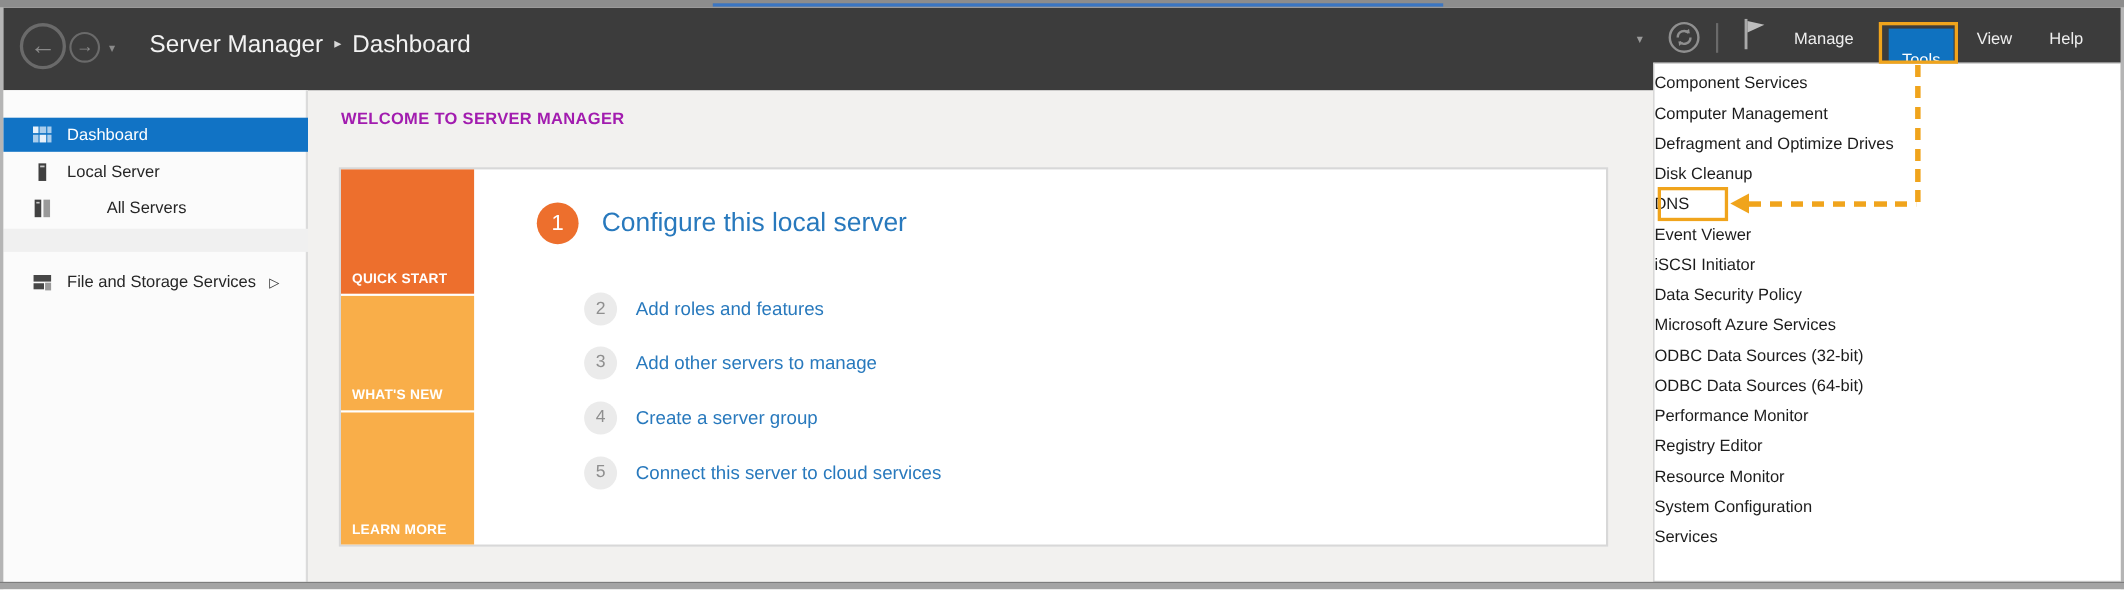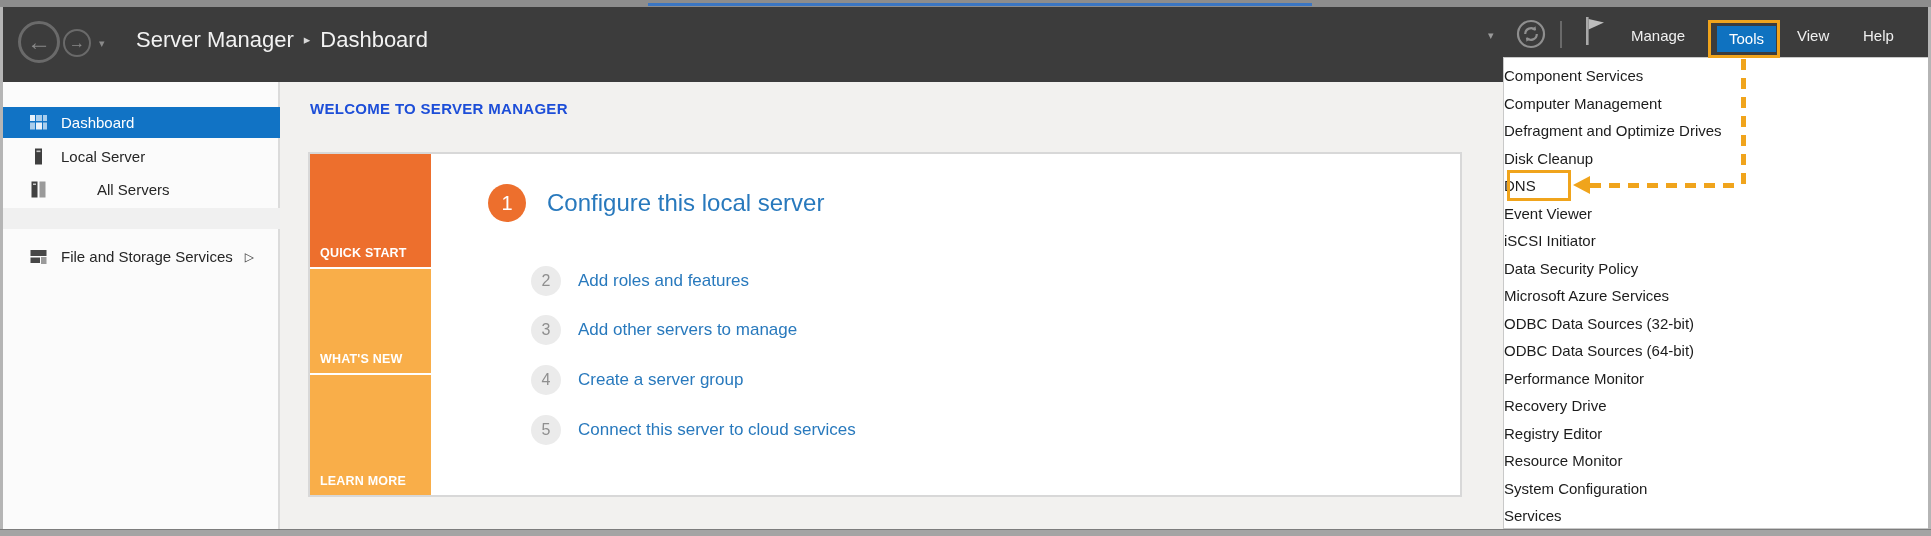--- a/index.html
+++ b/index.html
@@ -23,37 +23,37 @@
   .breadcrumb{left:133px;top:20px;color:#f2f2f2;font-size:22px;white-space:nowrap;}
   .crumb-sep{font-size:13px;color:#d8d8d8;margin:0 10px;vertical-align:3px;}
   .tb-caret{left:1485px;top:22px;color:#9a9a9a;font-size:11px;}
   .tb-refresh{left:1513px;top:12px;width:30px;height:30px;}
   .tb-divider{left:1557px;top:14px;width:2px;height:27px;background:#6a6a6a;}
   .tb-flag{left:1581px;top:10px;width:24px;height:28px;}
   .tb-label{top:21px;color:#efefef;font-size:15px;line-height:16px;white-space:nowrap;cursor:default;}
   .lbl-manage{left:1628px;}
   .lbl-view{left:1794px;}
   .lbl-help{left:1860px;}
-  .tools-btn{left:1714px;top:19px;height:26px;line-height:26px;padding:0 12px;background:#0f72c0;color:#ffffff;font-size:15px;}
+  .tools-btn{left:1714px;top:19px;height:26px;line-height:26px;padding:16px 12px;background:#0f72c0;color:#ffffff;font-size:15px;}
 
   
   .sidebar{left:3px;top:82px;width:277px;height:447px;background:#fbfbfb;border-right:2px solid #dbdbdb;box-sizing:border-box;z-index:2;}
   .side-row{position:absolute;left:0;width:277px;height:31px;display:flex;align-items:center;padding-left:27px;box-sizing:border-box;color:#262626;font-size:15px;cursor:default;}
   .side-row .icon{width:17px;height:17px;margin-right:14px;flex:0 0 auto;}
   .side-row.selected{background:#1173c5;color:#ffffff;}
   .row-dashboard{top:25px;}
   .row-localserver{top:59px;}
   .row-allservers{top:92px;gap:36px;}
   .side-spacer{position:absolute;left:0;top:126px;width:277px;height:21px;background:#f0f0f0;}
   .row-fss{top:159px;}
   .expand-glyph{margin-left:12px;font-size:12px;color:#333333;}
 
   
   .main-bg{left:282px;top:82px;width:1646px;height:447px;background:#f2f1ef;z-index:0;}
-  .welcome{left:310px;top:100px;font-size:15px;font-weight:bold;letter-spacing:.3px;color:#1d4ed8;}
+  .welcome{left:310px;top:100px;font-size:15px;font-weight:bold;letter-spacing:.3px;color:#a21caf;}
   .tile{left:308px;top:152px;width:1154px;height:345px;background:#ffffff;border:2px solid #d8d8d8;box-sizing:border-box;z-index:1;}
   .qs-block{position:absolute;left:0;width:121px;cursor:default;}
   .qs-a{top:0;height:113px;background:#ed6f2d;}
   .qs-b{top:115px;height:104px;background:#f9ae49;}
   .qs-c{top:221px;height:120px;background:#f9ae49;}
   .qs-label{position:absolute;left:10px;bottom:7px;color:#ffffff;font-size:12.5px;font-weight:600;letter-spacing:.2px;white-space:nowrap;}
   .step-circle{position:absolute;border-radius:50%;display:flex;align-items:center;justify-content:center;}
   .c1{left:178px;top:30px;width:38px;height:38px;background:#ed6f2d;color:#ffffff;font-size:20px;}
   .cg{width:30px;height:30px;background:#ebebeb;color:#8f8f8f;font-size:16px;left:221px;}
   .c2{top:112px;} .c3{top:161px;} .c4{top:211px;} .c5{top:261px;}
@@ -203,21 +203,20 @@
         <div class="menu-item">Defragment and Optimize Drives</div>
         <div class="menu-item">Disk Cleanup</div>
         <div class="menu-item">DNS</div>
         <div class="menu-item">Event Viewer</div>
         <div class="menu-item">iSCSI Initiator</div>
         <div class="menu-item">Data Security Policy</div>
         <div class="menu-item">Microsoft Azure Services</div>
         <div class="menu-item">ODBC Data Sources (32-bit)</div>
         <div class="menu-item">ODBC Data Sources (64-bit)</div>
         <div class="menu-item">Performance Monitor</div>
-        <div class="menu-item">Recovery Drive</div>
         <div class="menu-item">Registry Editor</div>
         <div class="menu-item">Resource Monitor</div>
         <div class="menu-item">System Configuration</div>
         <div class="menu-item">Services</div>
       </div>
   </div>
 
   <div class="abs ann tools-box"></div>
   <div class="abs ann dash-v"></div>
   <div class="abs ann dash-h"></div>

